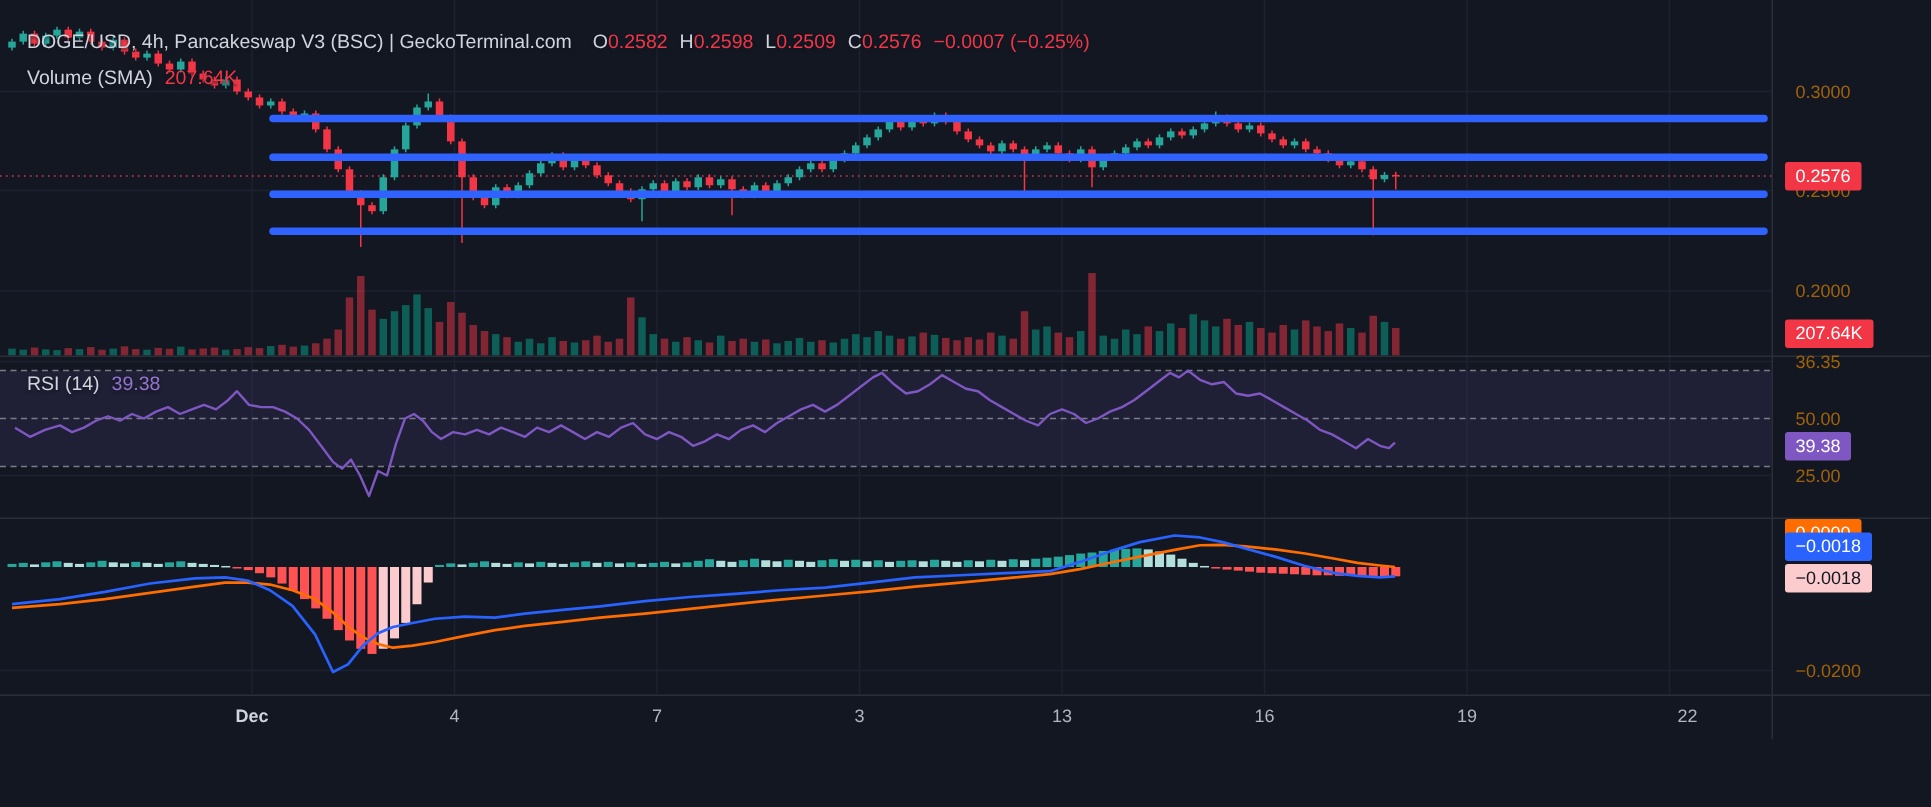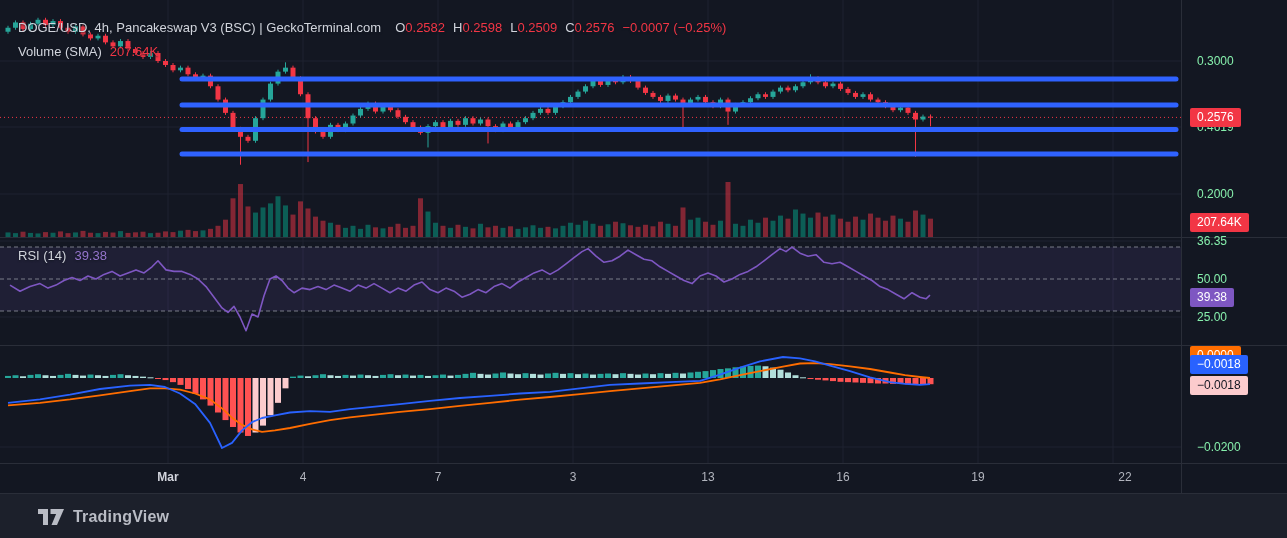--- a/index.html
+++ b/index.html
@@ -16,21 +16,21 @@
   .blue{color:#4f8bff;}
   .orange{color:#ff6d00;}
   .lbl{color:#d1d4dc;}
   .badge{position:absolute;left:1190px;color:#ffffff;font-size:12px;line-height:15px;
        padding:2px 7px;border-radius:2px;z-index:6;white-space:nowrap;}
   .badge.bg-red{background:#f23645;}
   .badge.bg-purple{background:#7e57c2;}
   .badge.bg-orange{background:#ff6d00;z-index:6;}
   .badge.bg-blue{background:#2962ff;z-index:7;}
   .badge.bg-pink{background:#fccbcd;color:#131722;z-index:7;}
-  .axis-label{position:absolute;left:1197px;font-size:12px;line-height:16px;color:#86efac;z-index:4;}
+  .axis-label{position:absolute;left:1197px;font-size:12px;line-height:16px;color:#a16207;z-index:4;}
   .time-label{position:absolute;top:470px;transform:translateX(-50%);font-size:12px;
        color:#b2b5be;z-index:4;}
   .time-label.bold{color:#d1d4dc;font-weight:700;}
   .footer{position:absolute;left:0;right:0;top:493px;height:45px;background:#1c202b;
        border-top:1px solid #2a2e39;display:flex;align-items:center;padding-left:38px;z-index:8;}
   .tv-logo{display:flex;align-items:center;gap:9px;text-decoration:none;cursor:pointer;}
   .tv-logo span{font-size:16px;font-weight:700;color:#b9bcc5;letter-spacing:.2px;}
 </style>
 </head>
 <body>
@@ -574,48 +574,39 @@
     <span>Volume (SMA)</span><span class="sgap"></span><span class="red">207.64K</span>
   </div>
 
   <div class="pane-header" style="top:248px">
     <span>RSI (14)</span><span class="sgap"></span><span class="purple">39.38</span>
   </div>
 
 
   <div id="price-axis">
       <div class="axis-label" style="top: 53px;">0.3000</div>
-      <div class="axis-label" style="top: 119px;">0.4619</div>
+      <div class="axis-label" style="top: 119px;">0.2500</div>
       <div class="axis-label" style="top: 186px;">0.2000</div>
       <div class="axis-label" style="top: 233px;">36.35</div>
       <div class="axis-label" style="top: 271px;">50.00</div>
       <div class="axis-label" style="top: 309px;">25.00</div>
       <div class="axis-label" style="top: 439px;">−0.0200</div>
     </div>
   <div id="time-axis">
-      <div class="time-label bold" style="left: 168px;">Mar</div>
+      <div class="time-label bold" style="left: 168px;">Dec</div>
       <div class="time-label" style="left: 303px;">4</div>
       <div class="time-label" style="left: 438px;">7</div>
       <div class="time-label" style="left: 573px;">3</div>
       <div class="time-label" style="left: 708px;">13</div>
       <div class="time-label" style="left: 843px;">16</div>
       <div class="time-label" style="left: 978px;">19</div>
       <div class="time-label" style="left: 1113px; margin-left: 12px;">22</div>
     </div>
 
   <div class="badge bg-red" style="top:108px">0.2576</div>
   <div class="badge bg-red" style="top:213px">207.64K</div>
   <div class="badge bg-purple" style="top:288px">39.38</div>
   <div class="badge bg-orange" style="top:346px">0.0000</div>
   <div class="badge bg-blue" style="top:355px">−0.0018</div>
   <div class="badge bg-pink" style="top:376px">−0.0018</div>
 
-  <div class="footer">
-    <a class="tv-logo">
-      <svg width="26" height="16" viewBox="0 0 26 16">
-        <path fill="#b9bcc5" d="M0 0 H10 V16 H5 V5 H0 Z"></path>
-        <path fill="#b9bcc5" d="M12.5 0 H26 L19 16 H13.5 L18.1 5 H12.5 Z"></path>
-      </svg>
-      <span>TradingView</span>
-    </a>
-  </div>
 
 </div>
 
 </body></html>

